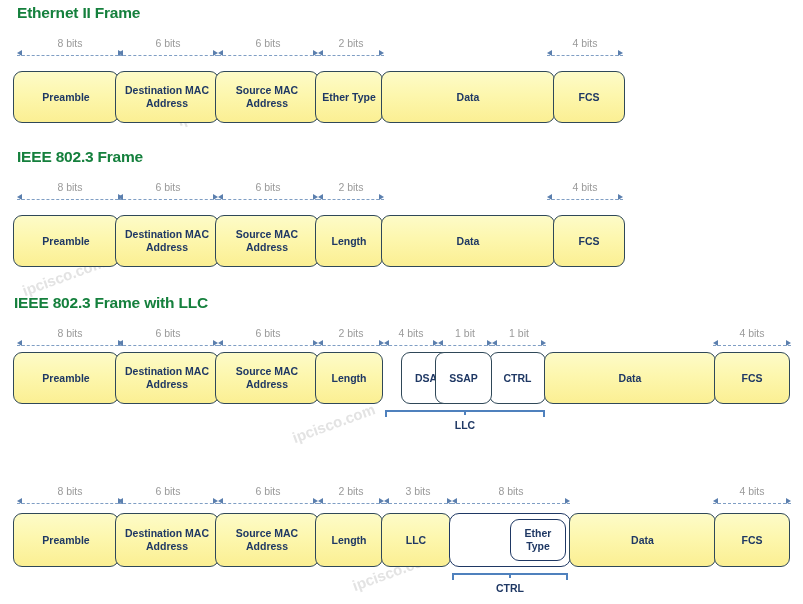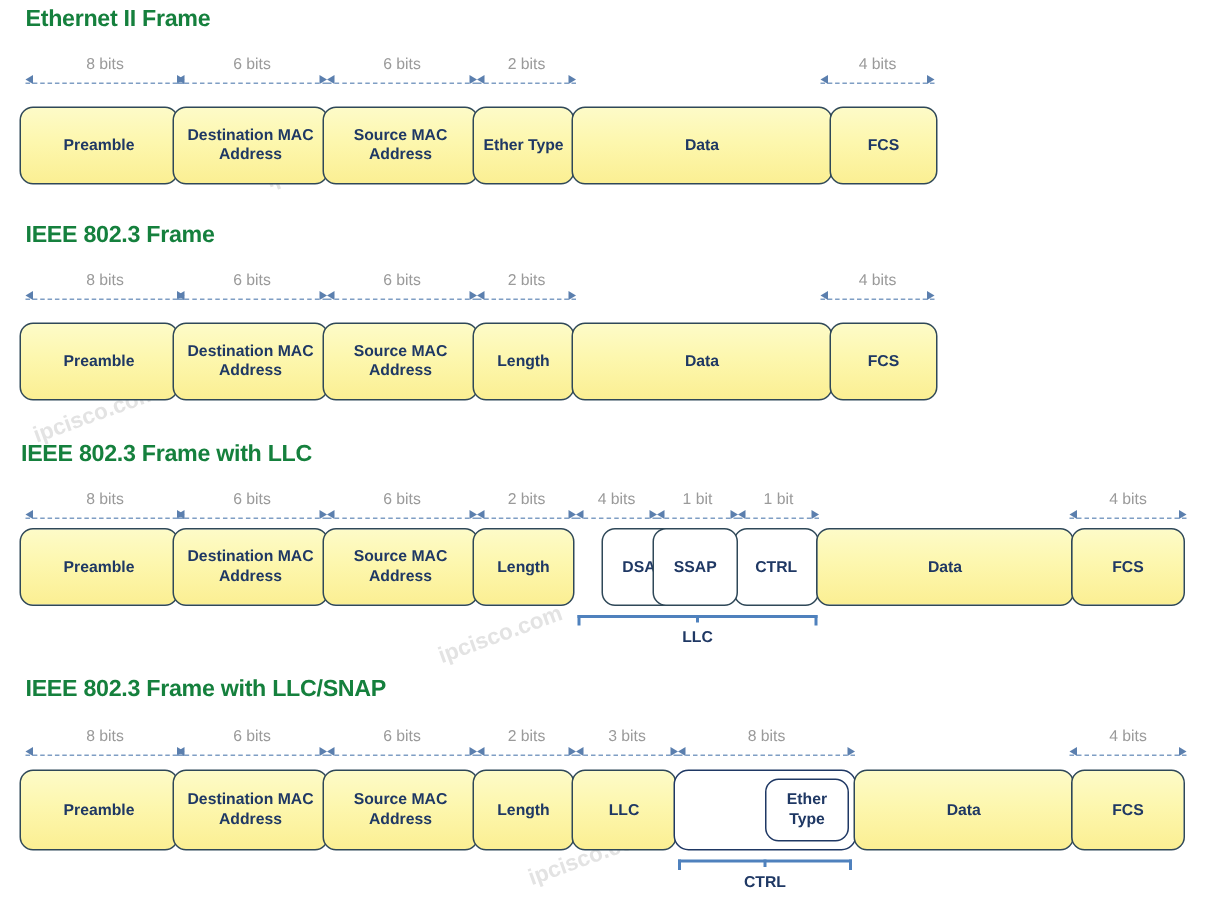--- a/index.html
+++ b/index.html
@@ -335,21 +335,20 @@
   </div>
 
   <div class="bracket" style="left:385px; top:410px; width:160px; height:24px;">
     <span class="bracket-bar"></span>
     <span class="bracket-tick l"></span>
     <span class="bracket-tick c"></span>
     <span class="bracket-tick r"></span>
     <span class="bracket-label">LLC</span>
   </div>
 
-  <div class="frame-title" style="left:17px; top:451px;">IEEE 802.3 Frame with LLC/SNAP</div>
 
   <div class="dim" style="left:17px; top:487px; width:106px;">
     <span class="dim-label">8 bits</span>
     <span class="dim-line"></span>
     <span class="dim-arrow left"></span>
     <span class="dim-arrow right"></span>
   </div>
   <div class="dim" style="left:118px; top:487px; width:100px;">
     <span class="dim-label">6 bits</span>
     <span class="dim-line"></span>

